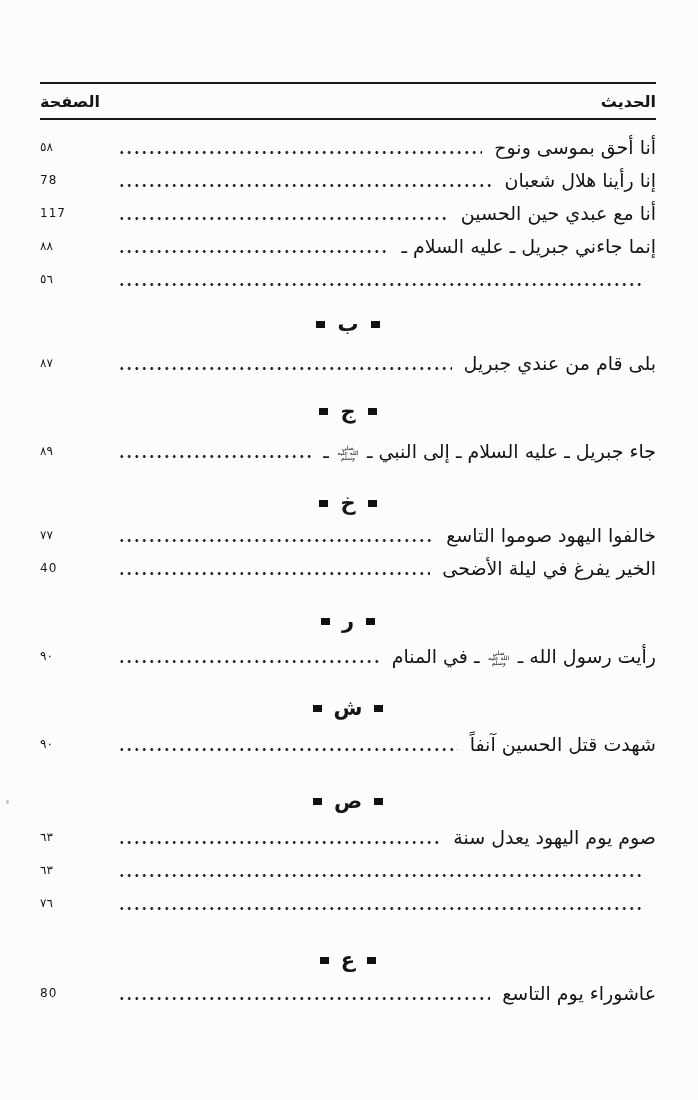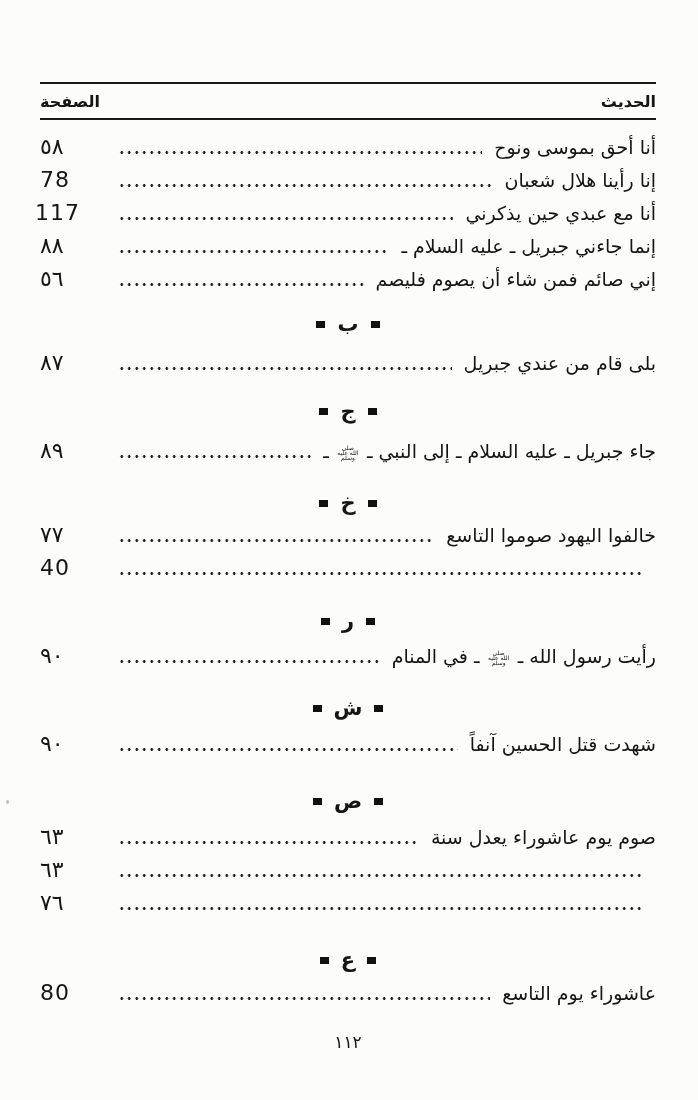--- a/index.html
+++ b/index.html
@@ -48,21 +48,21 @@
     margin:0 12px 8px 38px;
     background-image:radial-gradient(circle, #1c1c1c 1.2px, rgba(0,0,0,0) 1.6px);
     background-size:7.5px 5px;
     background-repeat:repeat-x;
     background-position:left center;
   }
   .num{
     flex:none;
     width:40px;
     text-align:left;
-    font-size:22px;
+    font-size:12px;
     letter-spacing:1px;
   }
   .section-head{
     display:flex;
     justify-content:center;
     align-items:center;
     gap:12px;
     height:30px;
     font-size:21px;
     font-weight:bold;
@@ -118,31 +118,30 @@
       <span class="entry-text">أنا أحق بموسى ونوح</span>
       <span class="leader"></span>
       <span class="num">٥٨</span>
     </div>
     <div class="entry">
       <span class="entry-text">إنا رأينا هلال شعبان</span>
       <span class="leader"></span>
       <span class="num">78</span>
     </div>
     <div class="entry">
-      <span class="entry-text">أنا مع عبدي حين يذكرني</span>
+      <span class="entry-text">أنا مع عبدي حين الحسين</span>
       <span class="leader"></span>
       <span class="num">117</span>
     </div>
     <div class="entry">
       <span class="entry-text">إنما جاءني جبريل ـ عليه السلام ـ</span>
       <span class="leader"></span>
       <span class="num">٨٨</span>
     </div>
     <div class="entry">
-      <span class="entry-text">إني صائم فمن شاء أن يصوم فليصم</span>
       <span class="leader"></span>
       <span class="num">٥٦</span>
     </div>
   </div>
 
   <div class="section-head" style="margin-top:14px">
     <span class="sq"></span>
     <span>ب</span>
     <span class="sq"></span>
   </div>
@@ -167,20 +166,21 @@
     <span class="sq"></span>
     <span>خ</span>
     <span class="sq"></span>
   </div>
   <div class="entry">
     <span class="entry-text">خالفوا اليهود صوموا التاسع</span>
     <span class="leader"></span>
     <span class="num">٧٧</span>
   </div>
   <div class="entry">
+    <span class="entry-text">الخير يفرغ في ليلة الأضحى</span>
     <span class="leader"></span>
     <span class="num">40</span>
   </div>
 
   <div class="section-head" style="margin-top:22px">
     <span class="sq"></span>
     <span>ر</span>
     <span class="sq"></span>
   </div>
   <div class="entry" style="margin-top:3px">
@@ -199,21 +199,21 @@
     <span class="leader"></span>
     <span class="num">٩٠</span>
   </div>
 
   <div class="section-head" style="margin-top:26px">
     <span class="sq"></span>
     <span>ص</span>
     <span class="sq"></span>
   </div>
   <div class="entry" style="margin-top:4px">
-    <span class="entry-text">صوم يوم عاشوراء يعدل سنة</span>
+    <span class="entry-text">صوم يوم اليهود يعدل سنة</span>
     <span class="leader"></span>
     <span class="num">٦٣</span>
   </div>
   <div class="entry">
     <span class="leader"></span>
     <span class="num">٦٣</span>
   </div>
   <div class="entry">
     <span class="leader"></span>
     <span class="num">٧٦</span>
@@ -223,18 +223,15 @@
     <span class="sq"></span>
     <span>ع</span>
     <span class="sq"></span>
   </div>
   <div class="entry" style="margin-top:1px">
     <span class="entry-text">عاشوراء يوم التاسع</span>
     <span class="leader"></span>
     <span class="num">80</span>
   </div>
 
-  <div class="footer" style="margin-top:18px">
-    <span>١١٢</span>
-  </div>
 
   <div class="speck"></div>
 </div>
 
 </body></html>

